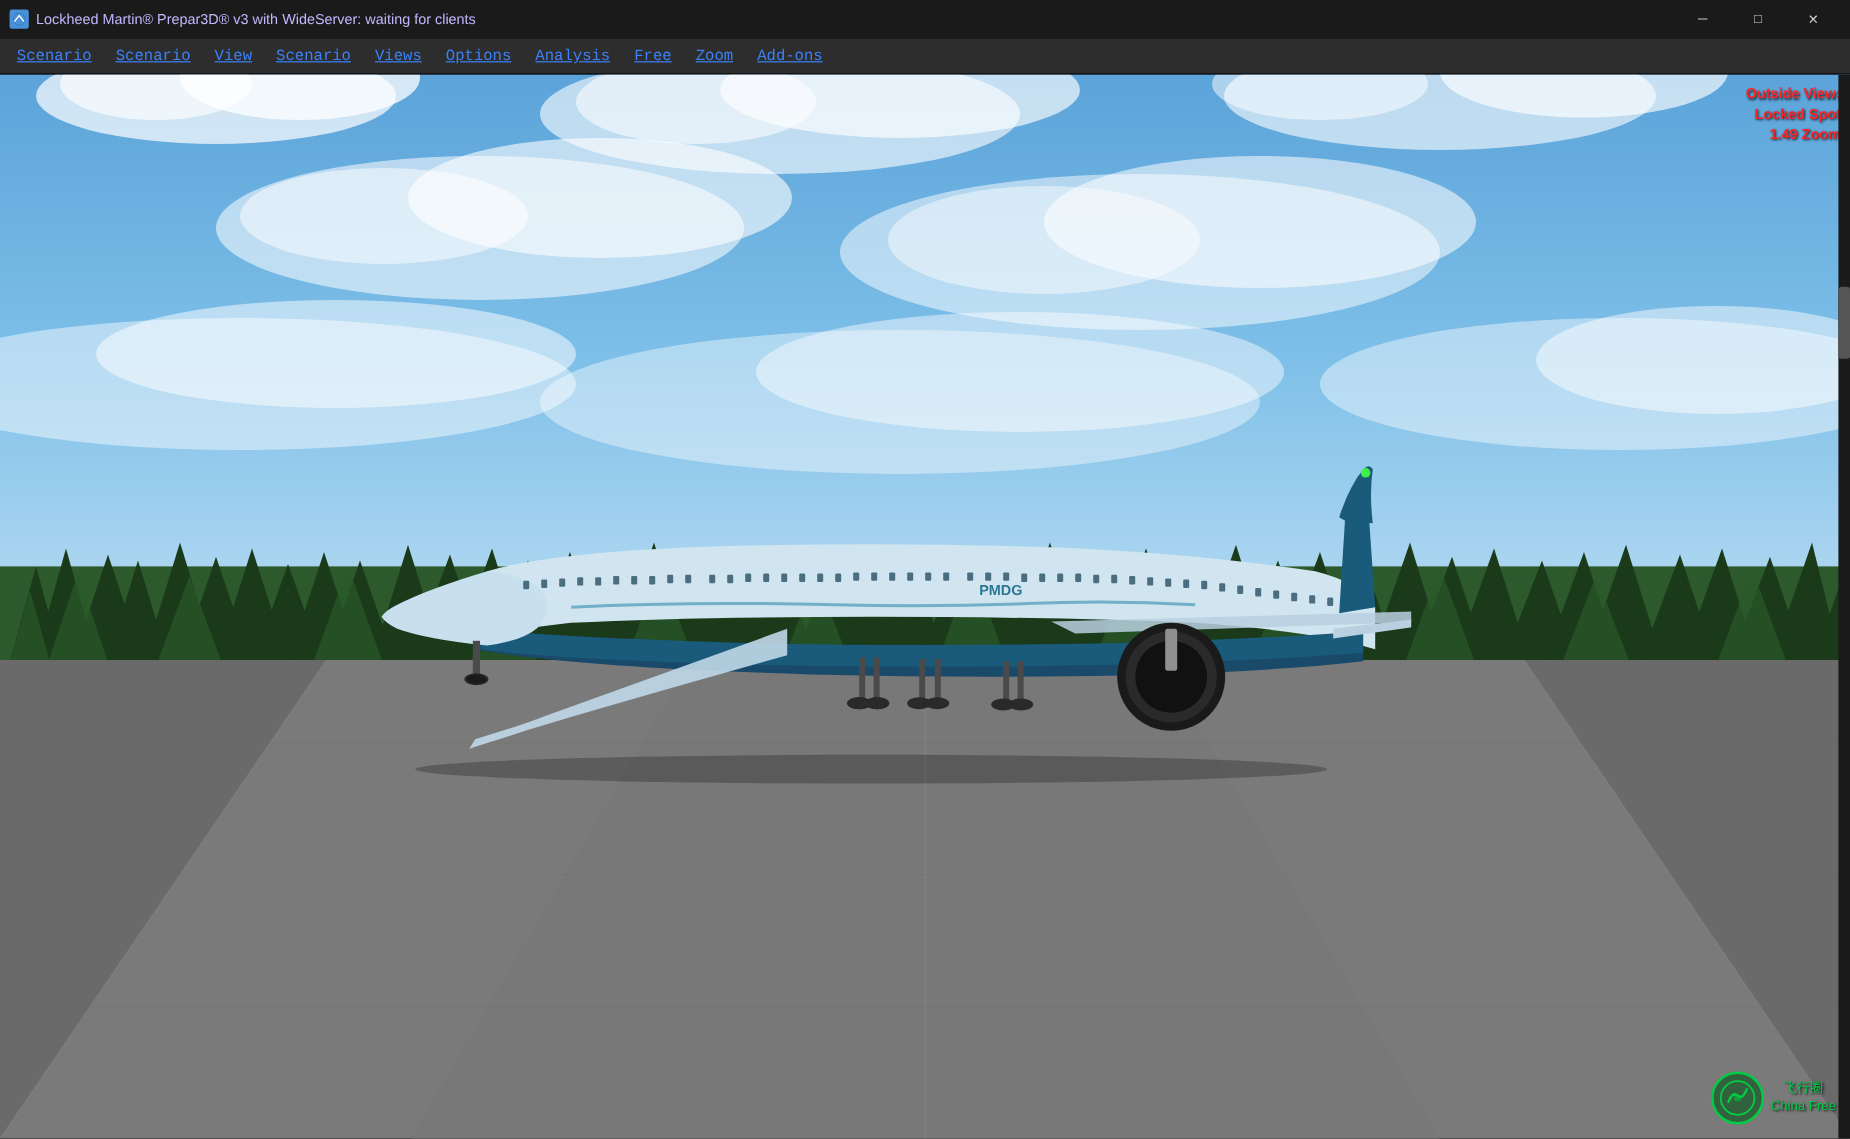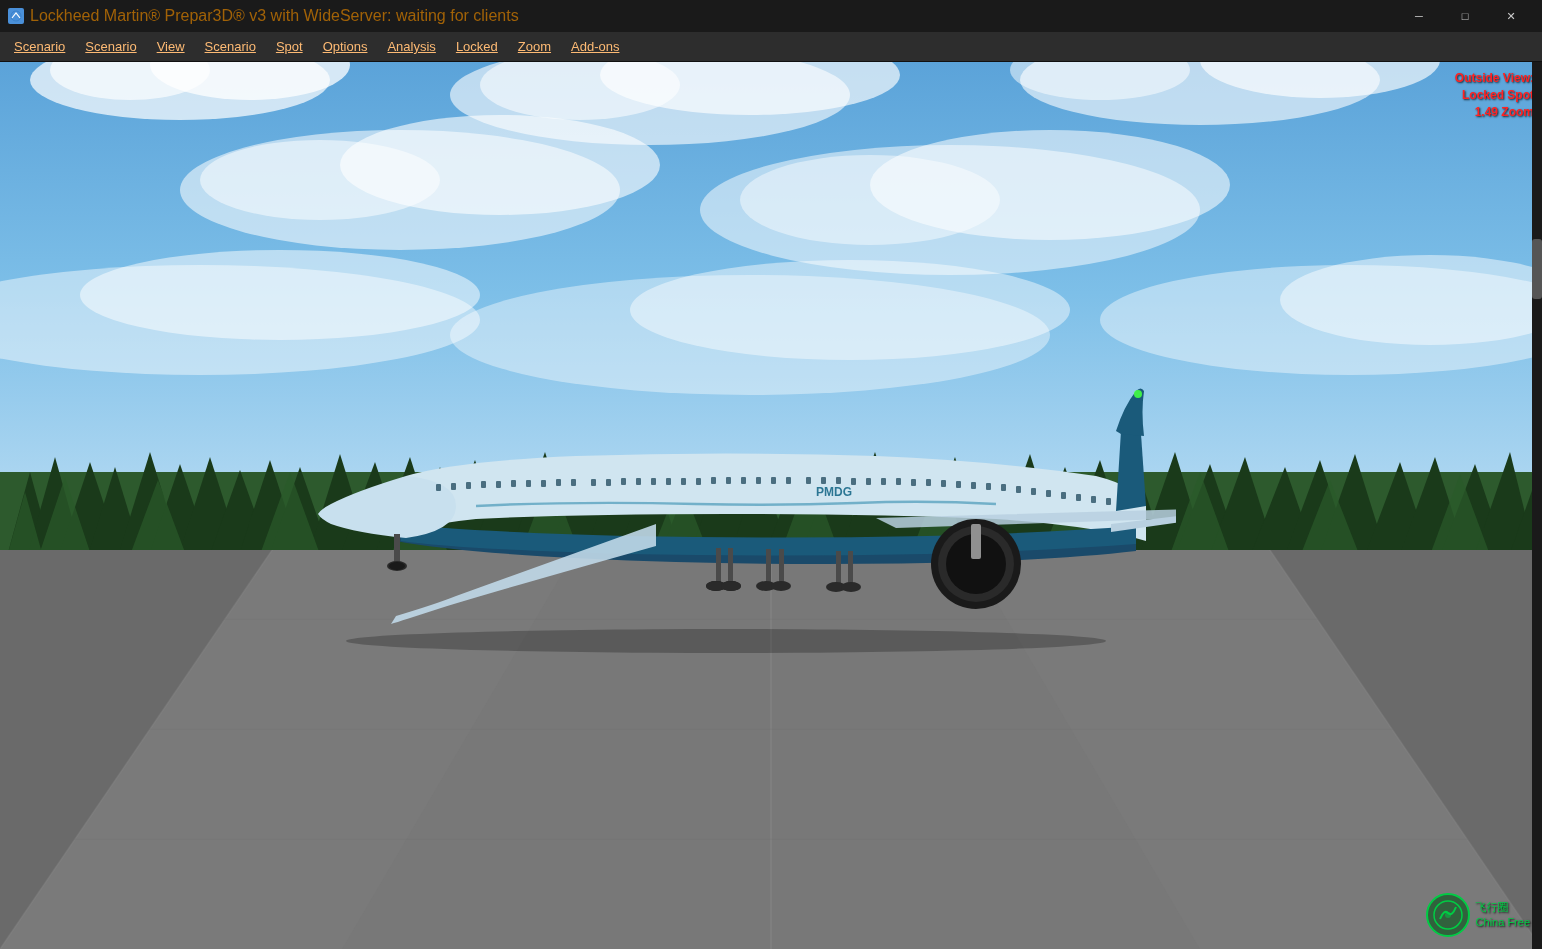--- a/index.html
+++ b/index.html
@@ -36,22 +36,22 @@
       justify-content: center;
       flex-shrink: 0;
     }
 
     #title-bar-icon svg {
       width: 12px;
       height: 12px;
     }
 
     #title-text {
-      color: #a16207;
-      font-size: 16px;
+      color: #c4b5fd;
+      font-size: 12px;
       flex: 1;
     }
 
     #window-controls {
       display: flex;
       gap: 0;
     }
 
     .win-btn {
       width: 46px;
@@ -71,26 +71,27 @@
       width: 100%;
       height: 30px;
       background: #2d2d2d;
       display: flex;
       align-items: center;
       padding: 0 4px;
       border-bottom: 1px solid #111;
     }
 
     .menu-item {
-      color: #fdba74;
+      color: #3b82f6;
       font-size: 13px;
       padding: 4px 10px;
       cursor: pointer;
       border-radius: 2px;
       white-space: nowrap;
+      font-family: Liberation Mono, monospace;
     }
     .menu-item.underline { text-decoration: underline; }
 
     
     #viewport {
       width: 100%;
       height: calc(949px - 62px);
       position: relative;
       overflow: hidden;
     }
@@ -169,21 +170,21 @@
       border: 2px solid #00cc44;
       background: rgba(0,80,20,0.6);
       display: flex;
       align-items: center;
       justify-content: center;
     }
 
     #watermark-text {
       color: #00cc44;
       font-size: 11px;
-      text-align: left;
+      text-align: center;
       line-height: 1.3;
       text-shadow: 1px 1px 2px #000;
     }
 
     
     #right-scrollbar {
       position: absolute;
       right: 0;
       top: 0;
       width: 10px;
@@ -238,24 +239,24 @@
     <button class="win-btn">□</button>
     <button class="win-btn close">✕</button>
   </div>
 </div>
 
 <div id="menu-bar">
   <div class="menu-item underline">Scenario</div>
   <div class="menu-item underline">Scenario</div>
   <div class="menu-item underline">View</div>
   <div class="menu-item underline">Scenario</div>
-  <div class="menu-item underline">Spot</div>
+  <div class="menu-item underline">Views</div>
   <div class="menu-item underline">Options</div>
   <div class="menu-item underline">Analysis</div>
-  <div class="menu-item underline">Locked</div>
+  <div class="menu-item underline">Free</div>
   <div class="menu-item underline">Zoom</div>
   <div class="menu-item underline">Add-ons</div>
 </div>
 
 <div id="viewport">
 
   <div id="sky">
 
     <svg id="clouds" viewBox="0 0 1542 570" preserveAspectRatio="xMidYMid slice">
 

